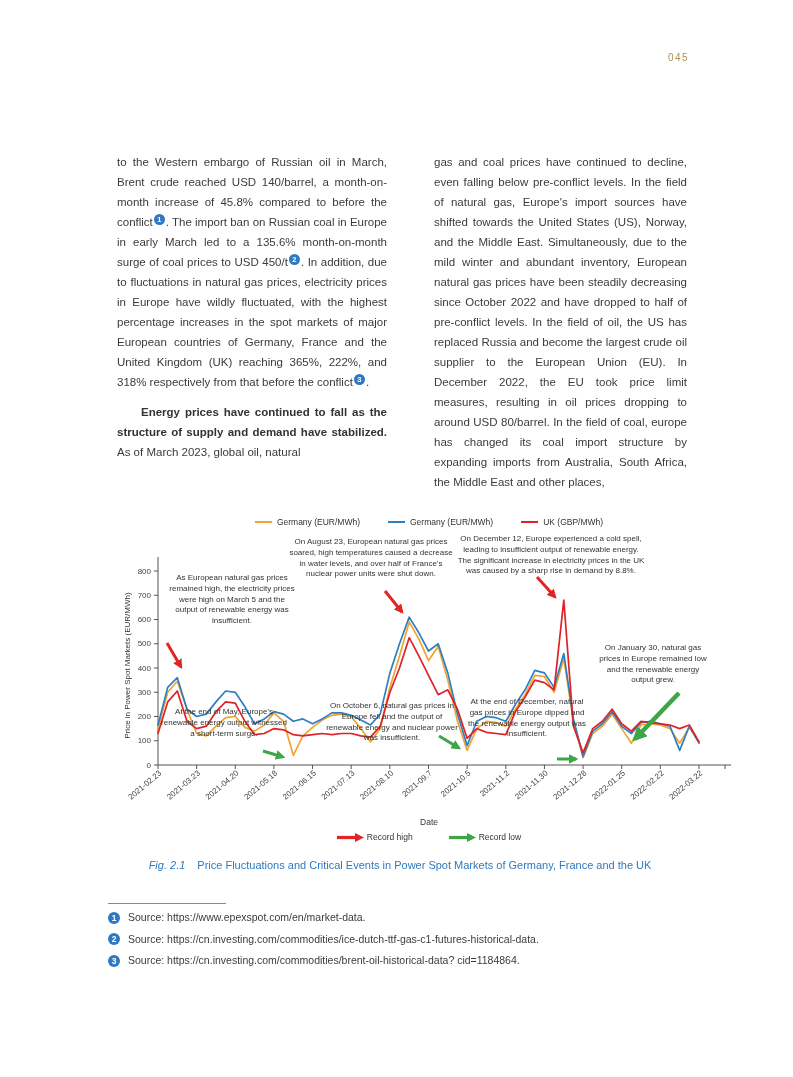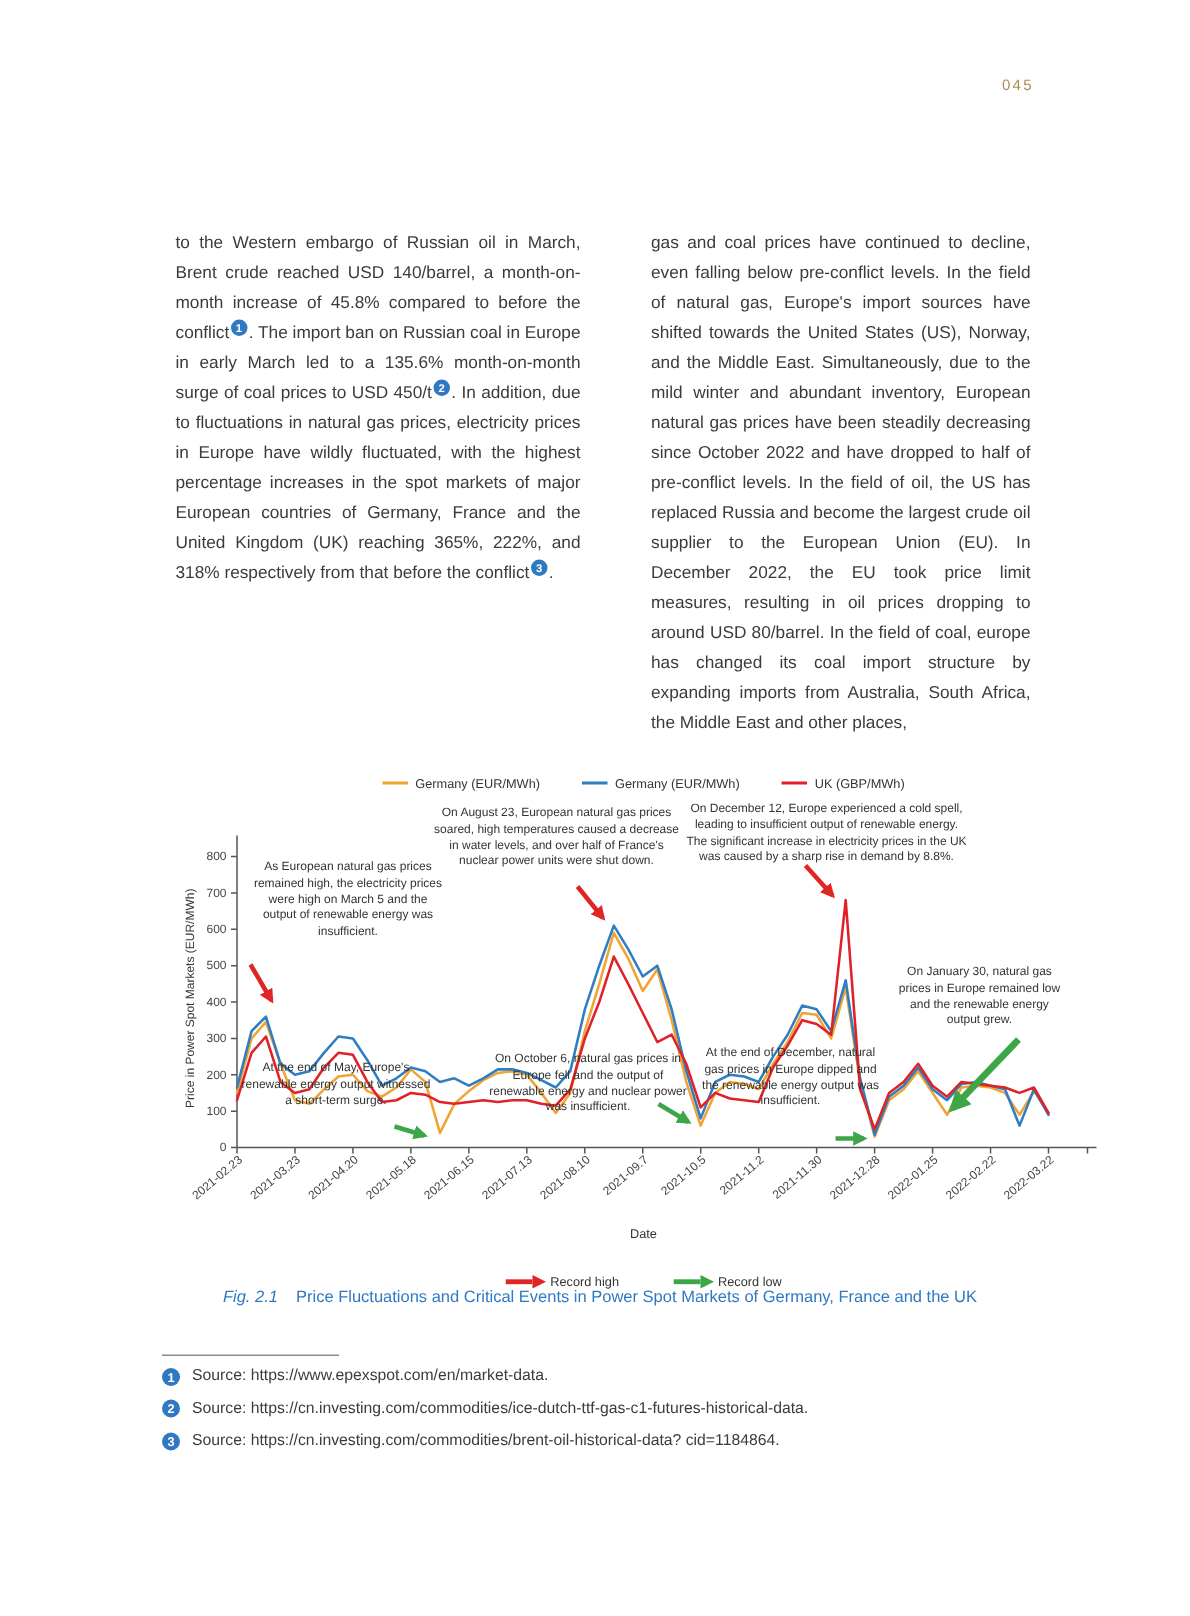--- a/index.html
+++ b/index.html
@@ -37,41 +37,42 @@
   .ann7{left:486px;top:128px;width:108px;}
   .overlay{position:absolute;left:0;top:0;pointer-events:none;}
   .arrow-red{stroke:var(--record-high,#e02525);stroke-width:3;}
   .arrow-green{stroke:var(--record-low,#3da647);stroke-width:3;}
   .arrow-long{stroke-width:4.5;}
   .mk-red{fill:var(--record-high,#e02525);}
   .mk-green{fill:var(--record-low,#3da647);}
   .x-title{position:absolute;top:302px;left:0;width:100%;text-align:center;font-size:8.5px;color:#333;}
   .record-legend{position:absolute;top:317px;left:0;width:100%;display:flex;justify-content:center;
         gap:36px;align-items:center;font-size:8.5px;color:#333;}
-  .rl-item{display:flex;align-items:center;gap:3px;margin-top:17px;}
+  .rl-item{display:flex;align-items:center;gap:3px;}
   
   .caption{position:absolute;top:859px;left:104px;width:592px;text-align:center;font-size:11px;
         color:var(--caption-blue,#2e79c2);}
   .caption .fig-label{margin-right:12px;font-style:italic;}
   .fn-sep{position:absolute;left:108px;top:903px;width:118px;border-top:1px solid #8a8a8a;}
   .footnotes{position:absolute;left:108px;top:911px;font-size:10.5px;color:#3b3b3b;}
   .fn-row{display:flex;align-items:flex-start;gap:8px;margin-bottom:9px;}
   .fn-circle{width:12px;height:12px;border-radius:50%;background:var(--footnote-blue,#2e79c2);
         color:#fff;font-size:8.5px;line-height:12px;text-align:center;flex:none;margin-top:0.5px;
         font-weight:bold;}
 </style>
 </head>
 <body>
 
 <div class="page">
 
   <div class="page-number">045</div>
 
   <div class="col col-left">
     <p class="para"><span>to the Western embargo of Russian oil in March, Brent crude reached USD 140/barrel, a month-on-month increase of 45.8% compared to before the conflict</span><span class="fn-badge">1</span><span>. The import ban on Russian coal in Europe in early March led to a 135.6% month-on-month surge of coal prices to USD 450/t</span><span class="fn-badge">2</span><span>. In addition, due to fluctuations in natural gas prices, electricity prices in Europe have wildly fluctuated, with the highest percentage increases in the spot markets of major European countries of Germany, France and the United Kingdom (UK) reaching 365%, 222%, and 318% respectively from that before the conflict</span><span class="fn-badge">3</span><span>.</span></p>
+    <p class="para indent"><span class="bold">Energy prices have continued to fall as the structure of supply and demand have stabilized.</span><span> As of March 2023, global oil, natural</span></p>
   </div>
 
   <div class="col col-right">
     <p class="para">gas and coal prices have continued to decline, even falling below pre-conflict levels. In the field of natural gas, Europe's import sources have shifted towards the United States (US), Norway, and the Middle East. Simultaneously, due to the mild winter and abundant inventory, European natural gas prices have been steadily decreasing since October 2022 and have dropped to half of pre-conflict levels. In the field of oil, the US has replaced Russia and become the largest crude oil supplier to the European Union (EU). In December 2022, the EU took price limit measures, resulting in oil prices dropping to around USD 80/barrel. In the field of coal, europe has changed its coal import structure by expanding imports from Australia, South Africa, the Middle East and other places,</p>
   </div>
 
   <div class="chart-block">
 
     <div class="chart-legend">
       <span class="item">

